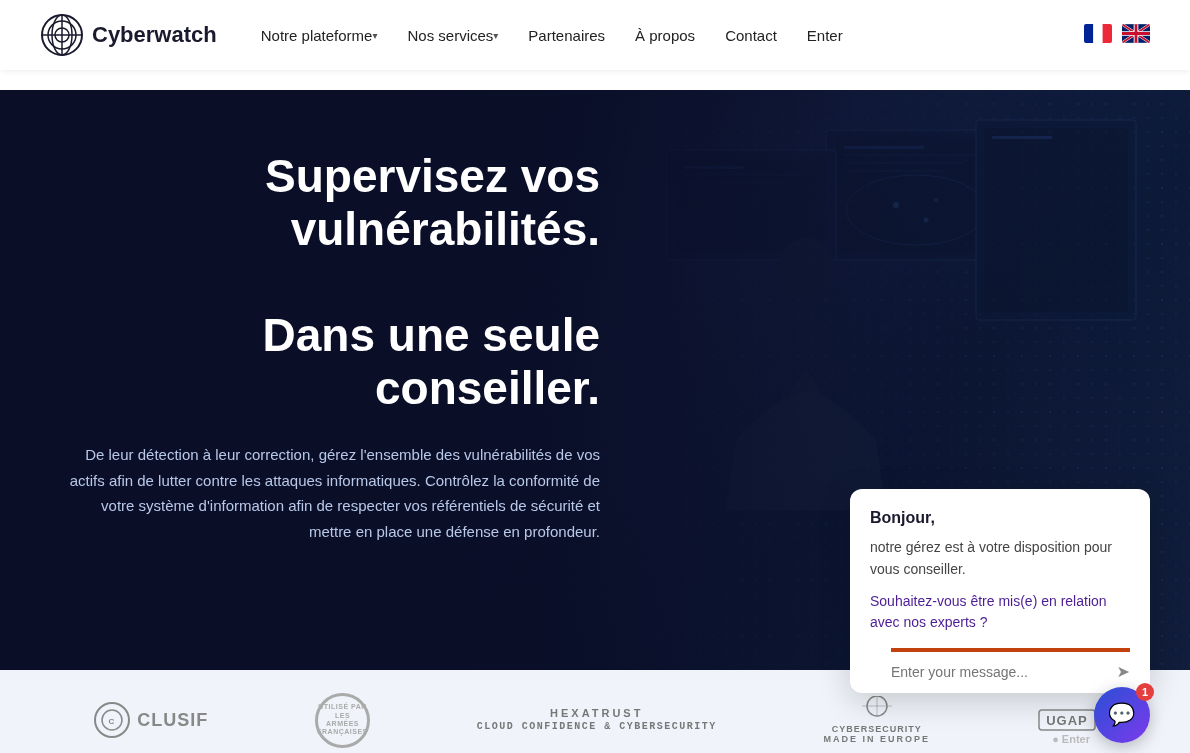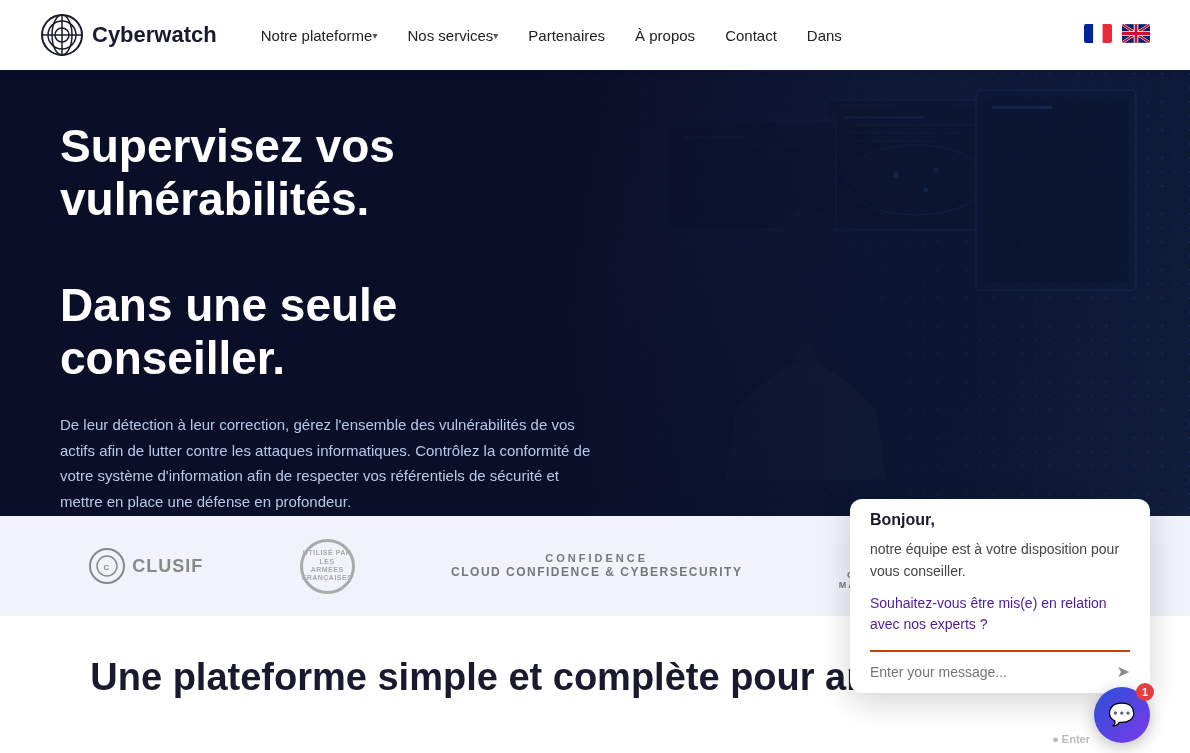--- a/index.html
+++ b/index.html
@@ -23,26 +23,27 @@
     }
     .nav-item .chevron {
       font-size: 10px; color: #555; margin-top: 1px;
     }
     .nav-right {
       display: flex; align-items: center; gap: 10px;
     }
 
     
     .hero {
-      margin-top: 60px;
+      margin-top: 90px;
       position: relative;
       width: 1190px;
-      height: 456px;
+      height: 580px;
       overflow: hidden;
       background: linear-gradient(135deg, #0a0e27 0%, #0d1b3e 40%, #10234f 60%, #1a3a6b 80%, #1e4080 100%);
+      text-align: right;
     }
     .hero-bg {
       position: absolute; inset: 0;
       background: linear-gradient(to right, rgba(10,14,39,0.97) 45%, rgba(10,14,39,0.4) 100%);
       z-index: 1;
     }
     .hero-image-area {
       position: absolute; right: 0; top: 0; bottom: 0; width: 60%;
       background: linear-gradient(135deg, #0f1a3a 0%, #1a2d5a 30%, #0e2244 60%, #162848 100%);
       z-index: 0;
@@ -90,21 +91,21 @@
     .partner-logo .stamp-circle {
       width: 55px; height: 55px; border: 3px solid #aaa;
       border-radius: 50%; display: inline-flex; align-items: center; justify-content: center;
       font-size: 8px; color: #aaa; text-align: center; padding: 4px;
       font-weight: 700; letter-spacing: 0.5px;
     }
     .hexatrust {
       font-size: 11px; letter-spacing: 3px; font-weight: 700; color: #777;
       line-height: 1.2; text-align: center;
     }
-    .hexatrust span { display: block; font-size: 12px; letter-spacing: 1.5px; }
+    .hexatrust span { display: block; font-size: 10px; letter-spacing: 1.5px; font-family: Liberation Mono, monospace; }
     .cybersec-eu {
       display: flex; flex-direction: column; align-items: center;
     }
     .ugap-logo {
       font-size: 20px; font-weight: 900; color: #777; letter-spacing: 1px;
     }
 
     
     .bottom-section {
       width: 1190px;
@@ -121,34 +122,34 @@
     .chat-widget {
       position: fixed; bottom: 60px; right: 40px;
       width: 300px;
       background: #fff;
       border-radius: 12px;
       box-shadow: 0 8px 32px rgba(0,0,0,0.18);
       z-index: 200;
       overflow: hidden;
     }
     .chat-body {
-      padding: 12px 20px 12px 20px;
+      padding: 20px 20px 12px 20px;
     }
     .chat-greeting {
       font-size: 16px; font-weight: 700; color: #1a1a2e; margin-bottom: 10px;
     }
     .chat-text {
       font-size: 14px; color: #444; line-height: 1.55; margin-bottom: 10px;
     }
     .chat-question {
       font-size: 14px; color: #4c1d95; line-height: 1.55; margin-bottom: 14px;
     }
     .chat-input-row {
       display: flex; align-items: center; gap: 8px;
-      border-top: 2px solid #c2410c; padding-top: 10px;
+      border-top: 4px solid #c2410c; padding-top: 10px; margin-left: 21px;
     }
     .chat-input {
       flex: 1; border: none; outline: none; font-size: 14px; color: #aaa;
       background: transparent;
     }
     .chat-send-btn {
       background: none; border: none; cursor: pointer;
       font-size: 16px; color: #888;
     }
 
@@ -202,21 +203,21 @@
     <a class="nav-item" href="#">
       <span>Partenaires</span>
     </a>
     <a class="nav-item" href="#">
       <span>À propos</span>
     </a>
     <a class="nav-item" href="#">
       <span>Contact</span>
     </a>
     <a class="nav-item" href="#">
-      <span>Dans</span>
+      <span>Enter</span>
     </a>
   </div>
 
   <div class="nav-right">
 
     <span style="cursor:pointer;">
       <svg width="28" height="19" viewBox="0 0 28 19" style="border-radius:2px;">
         <rect width="9.3" height="19" fill="#002395"></rect>
         <rect x="9.3" width="9.3" height="19" fill="#fff"></rect>
         <rect x="18.6" width="9.4" height="19" fill="#ED2939"></rect>
@@ -308,21 +309,21 @@
   </div>
 
   <div class="partner-logo">
     <div class="stamp-circle">
       <span style="font-size:7px;text-align:center;line-height:1.2;">UTILISÉ PAR LES<br>ARMÉES<br>FRANÇAISES</span>
     </div>
   </div>
 
   <div class="partner-logo">
     <div class="hexatrust">
-      <strong>CONFIDENCE</strong>
+      <strong>HEXATRUST</strong>
       <span>CLOUD CONFIDENCE &amp; CYBERSECURITY</span>
     </div>
   </div>
 
   <div class="partner-logo">
     <div class="cybersec-eu">
       <svg width="38" height="28" viewBox="0 0 38 28">
         <circle cx="19" cy="10" r="10" fill="none" stroke="#888" stroke-width="1.5"></circle>
         <line x1="4" y1="10" x2="34" y2="10" stroke="#888" stroke-width="1" opacity="0.5"></line>
         <line x1="19" y1="0" x2="19" y2="20" stroke="#888" stroke-width="1" opacity="0.5"></line>
@@ -343,21 +344,21 @@
 
 <div class="bottom-section">
   <h2 class="bottom-title">
     <span>Une plateforme simple et complète pour améliorer votre</span><br>
   </h2>
 </div>
 
 <div class="chat-widget">
   <div class="chat-body">
     <div class="chat-greeting">Bonjour,</div>
-    <p class="chat-text">notre équipe est à votre disposition pour vous conseiller.</p>
+    <p class="chat-text">notre gérez est à votre disposition pour vous conseiller.</p>
     <p class="chat-question">Souhaitez-vous être mis(e) en relation avec nos experts ?</p>
     <div class="chat-input-row">
       <input class="chat-input" type="text" placeholder="Enter your message..." style="">
       <button class="chat-send-btn">➤</button>
     </div>
   </div>
 </div>
 
 <div class="chat-bubble-btn" style="position:fixed;bottom:10px;right:40px;">
   <span style="font-size:22px;">💬</span>

